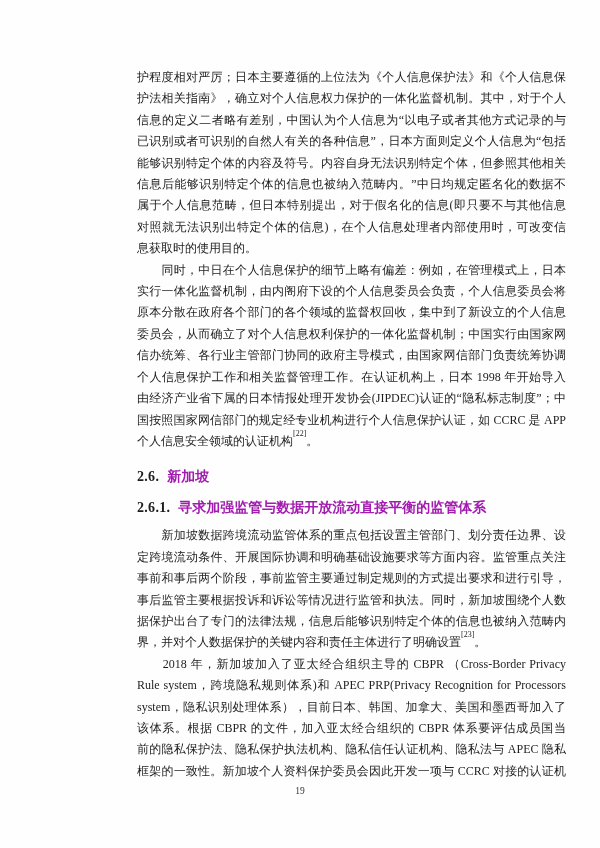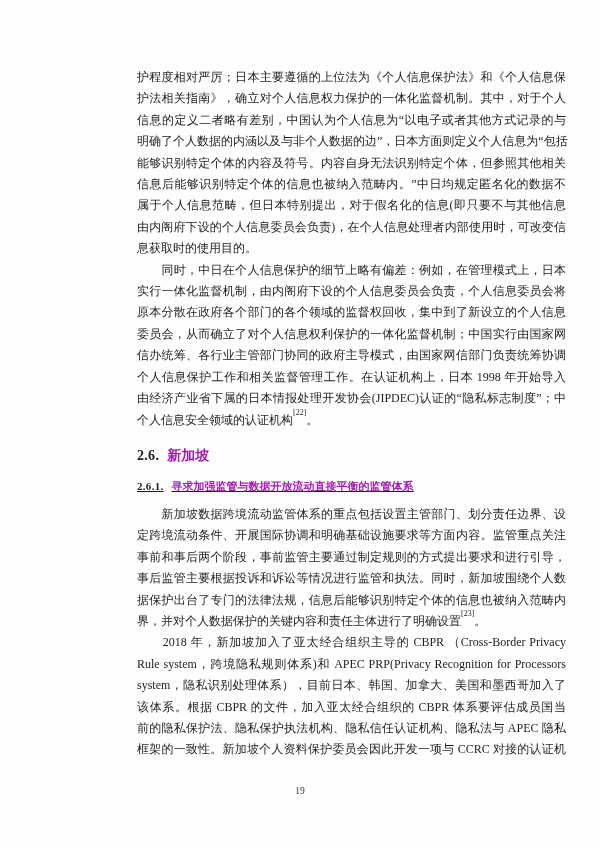--- a/index.html
+++ b/index.html
@@ -41,24 +41,23 @@
     top: -4px;
   }
   .sec {
     margin: 13px 0 0 0;
     font-size: 14px;
     line-height: 22px;
     font-weight: 600;
   }
   .subsec {
     margin: 9px 0 7px 0;
-    font-size: 11px;
+    font-size: 14px;
     line-height: 21px;
     font-weight: 600;
-    text-decoration: underline;
   }
   .sec-num {
     font-family: "Liberation Serif", serif;
     font-weight: 600;
     letter-spacing: 0.3px;
     text-align: right;
   }
   .sec-ttl, .subsec-ttl {
     font-family: "Liberation Sans", sans-serif;
     font-weight: 700;
@@ -80,36 +79,37 @@
 </head>
 <body>
 
 <div class="page">
   <main class="body-text">
 
     <section class="para">
       <div class="ln">护程度相对严厉；日本主要遵循的上位法为《个人信息保护法》和《个人信息保</div>
       <div class="ln">护法相关指南》，确立对个人信息权力保护的一体化监督机制。其中，对于个人</div>
       <div class="ln">信息的定义二者略有差别，中国认为个人信息为“以电子或者其他方式记录的与</div>
-      <div class="ln">明确了个人数据的内涵以及与非个人数据的边”，日本方面则定义个人信息为“包括</div>
+      <div class="ln">已识别或者可识别的自然人有关的各种信息”，日本方面则定义个人信息为“包括</div>
       <div class="ln">能够识别特定个体的内容及符号。内容自身无法识别特定个体，但参照其他相关</div>
       <div class="ln">信息后能够识别特定个体的信息也被纳入范畴内。”中日均规定匿名化的数据不</div>
       <div class="ln">属于个人信息范畴，但日本特别提出，对于假名化的信息(即只要不与其他信息</div>
-      <div class="ln">由内阁府下设的个人信息委员会负责)，在个人信息处理者内部使用时，可改变信</div>
+      <div class="ln">对照就无法识别出特定个体的信息)，在个人信息处理者内部使用时，可改变信</div>
       <div class="ln last">息获取时的使用目的。</div>
     </section>
 
     <section class="para">
       <div class="ln">　　同时，中日在个人信息保护的细节上略有偏差：例如，在管理模式上，日本</div>
       <div class="ln">实行一体化监督机制，由内阁府下设的个人信息委员会负责，个人信息委员会将</div>
       <div class="ln">原本分散在政府各个部门的各个领域的监督权回收，集中到了新设立的个人信息</div>
       <div class="ln">委员会，从而确立了对个人信息权利保护的一体化监督机制；中国实行由国家网</div>
       <div class="ln">信办统筹、各行业主管部门协同的政府主导模式，由国家网信部门负责统筹协调</div>
       <div class="ln">个人信息保护工作和相关监督管理工作。在认证机构上，日本 1998 年开始导入</div>
       <div class="ln">由经济产业省下属的日本情报处理开发协会(JIPDEC)认证的“隐私标志制度”；中</div>
+      <div class="ln">国按照国家网信部门的规定经专业机构进行个人信息保护认证，如 CCRC 是 APP</div>
       <div class="ln last"><span>个人信息安全领域的认证机构</span><sup class="fn">[22]</sup><span>。</span></div>
     </section>
 
     <h2 class="sec"><span class="sec-num">2.6.</span><span class="sec-ttl">新加坡</span></h2>
 
     <h3 class="subsec"><span class="sec-num">2.6.1.</span><span class="subsec-ttl">寻求加强监管与数据开放流动直接平衡的监管体系</span></h3>
 
     <section class="para">
       <div class="ln">　　新加坡数据跨境流动监管体系的重点包括设置主管部门、划分责任边界、设</div>
       <div class="ln">定跨境流动条件、开展国际协调和明确基础设施要求等方面内容。监管重点关注</div>

